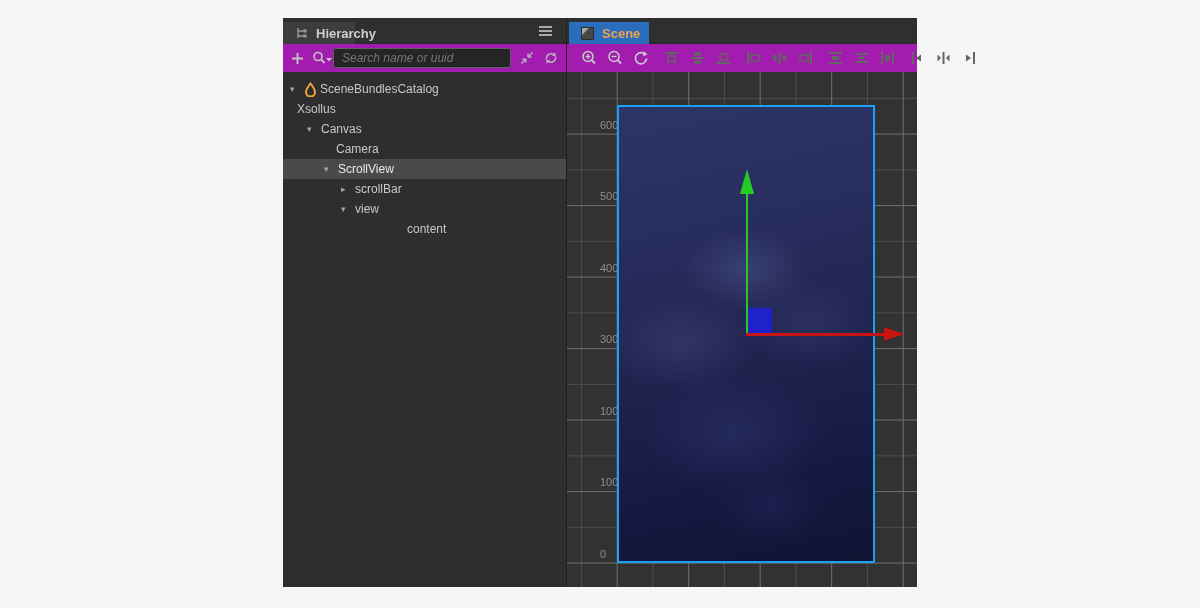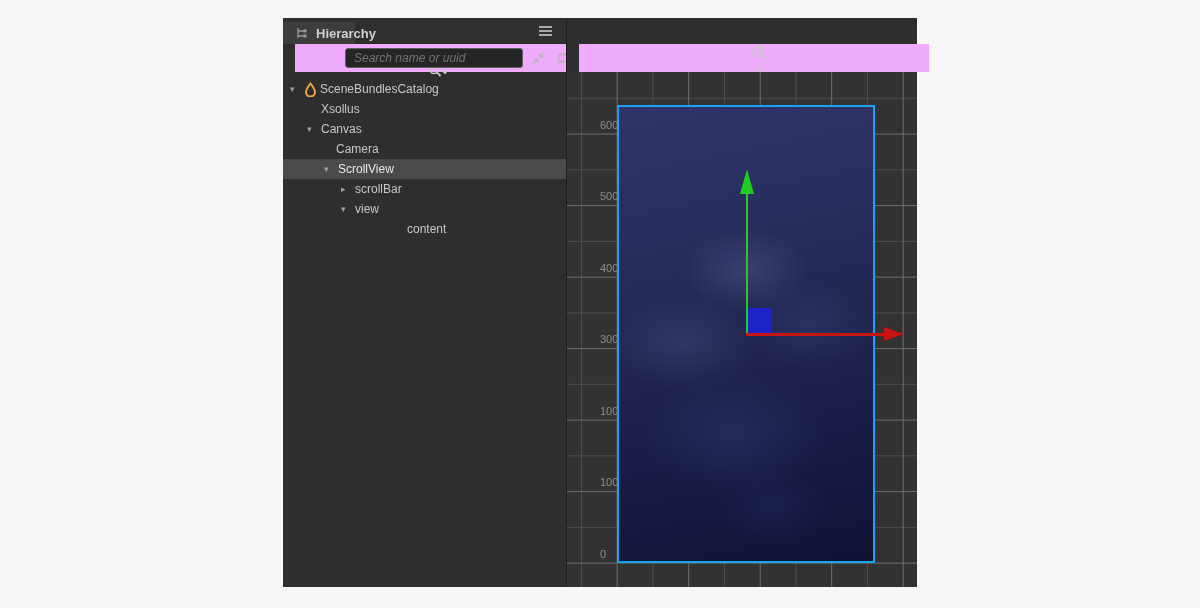--- a/index.html
+++ b/index.html
@@ -16,22 +16,22 @@
   .tabbar { position:absolute; left:0; top:0; width:100%; height:26px;
     background:#2f2f2f; border-bottom:1px solid #272727; }
   .tab { position:absolute; top:4px; height:22px; display:flex; align-items:center;
     gap:6px; padding:0 9px; font-size:13px; font-weight:700; color:#cfcfcf; cursor:default; }
   .tab.h-active { left:0; width:72px; background:#3d3d3d; }
   .tab.s-active { left:2px; background:#2a6dbd; color:#eda24f; }
 
   .menu-btn { position:absolute; right:14px; top:8px; width:13px; height:10px; }
   .menu-btn i { display:block; height:2px; background:#a8a8a8; margin-bottom:2px; }
 
-  .toolbar { position:absolute; left:12px; top:26px; width:100%; height:28px;
-    background:#f0abfc; display:flex; align-items:center;flex-direction:column; }
+  .toolbar { position:absolute; left:0; top:26px; width:100%; height:28px;
+    background:#a21caf; display:flex; align-items:center; }
 
   .icon-btn { display:inline-flex; align-items:center; justify-content:center;
     width:18px; height:18px; flex:none; }
 
   .search-input { position:absolute; left:50px; top:4px; width:178px; height:20px;
     background:#252525; border:1px solid #5f5f5f; border-radius:3px; color:#bbbbbb;
     font-size:12px; padding:0 8px; font-family:"Liberation Sans","DejaVu Sans",sans-serif; }
   .search-input::placeholder { color:#757575; font-style:italic; }
 
   .tree { position:absolute; left:0; top:54px; width:100%; height:515px; padding-top:7px; }
@@ -136,21 +136,21 @@
     <div class="tree">
       <div class="tree-row" style="padding-left:7px">
         <span class="tw">▾</span>
         <span class="node-icon">
           <svg width="13" height="15" viewBox="0 0 13 15">
             <path d="M6.5 1.5 C6.5 1.5 2 7.2 2 10 a4.5 4.5 0 0 0 9 0 C11 7.2 6.5 1.5 6.5 1.5 Z" fill="none" stroke="#f2a33c" stroke-width="2"></path>
           </svg>
         </span>
         <span>SceneBundlesCatalog</span>
       </div>
-      <div class="tree-row" style="padding-left:24px">
+      <div class="tree-row" style="">
         <span class="tw"></span>
         <span>Xsollus</span>
       </div>
       <div class="tree-row" style="padding-left:24px">
         <span class="tw">▾</span>
         <span>Canvas</span>
       </div>
       <div class="tree-row" style="padding-left:39px">
         <span class="tw"></span>
         <span>Camera</span>
@@ -170,20 +170,31 @@
       <div class="tree-row" style="padding-left:110px">
         <span class="tw"></span>
         <span>content</span>
       </div>
     </div>
   </div>
 
   <div class="divider"></div>
 
   <div class="panel scene">
+    <div class="tabbar">
+      <div class="tab s-active">
+        <span class="icon-btn">
+          <svg width="13" height="13" viewBox="0 0 13 13">
+            <rect x="0.5" y="0.5" width="12" height="12" fill="#474747" stroke="#2b2b2b"></rect>
+            <path d="M1 1 L8 1 L1 8 Z" fill="#a9a9a9"></path>
+          </svg>
+        </span>
+        <span>Scene</span>
+      </div>
+    </div>
 
     <div class="toolbar sc-tools">
       <span class="icon-btn">
         <svg width="16" height="16" viewBox="0 0 16 16">
           <circle cx="7" cy="6.5" r="5" stroke="#c8c8c8" stroke-width="1.5" fill="none"></circle>
           <path d="M7 4 V9 M4.5 6.5 H9.5" stroke="#c8c8c8" stroke-width="1.4"></path>
           <path d="M10.5 10 L14 13.5" stroke="#c8c8c8" stroke-width="1.8"></path>
         </svg>
       </span>
       <span class="icon-btn">

